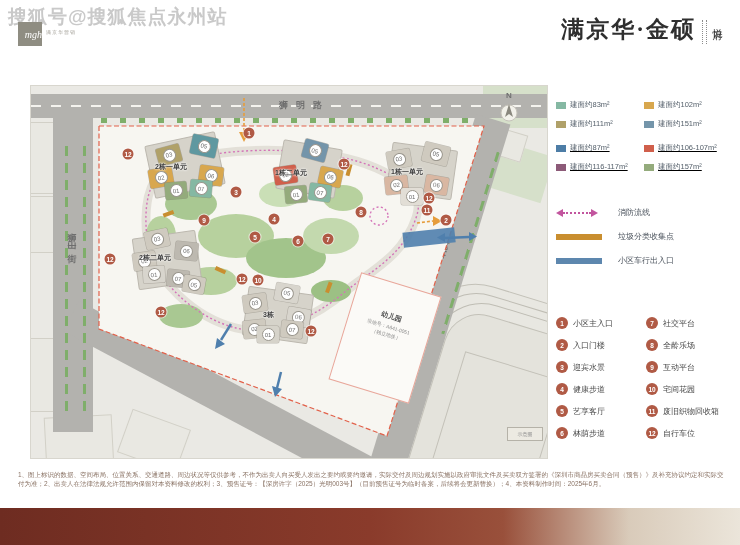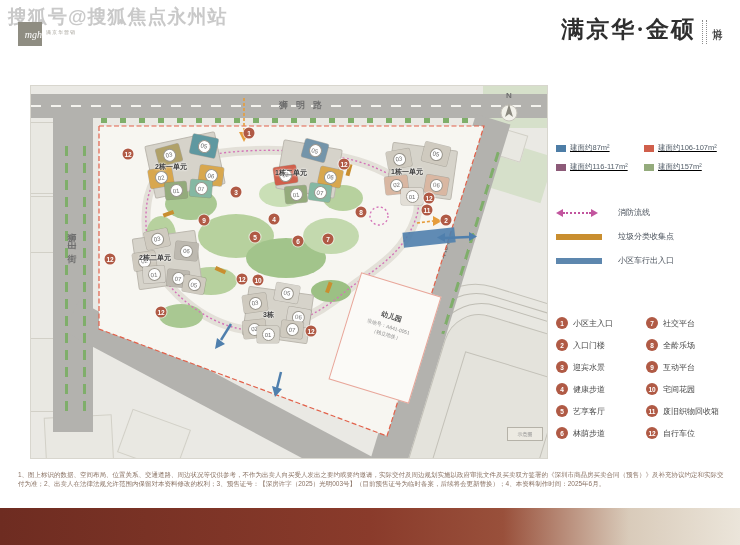--- a/index.html
+++ b/index.html
@@ -310,20 +310,38 @@
     <div class="compass">
       <div class="compass-n">N</div>
       <svg width="22" height="24">
         <circle cx="11" cy="13" r="8" fill="#f2f1ea" stroke="#c6c3ba" stroke-width="1"></circle>
         <polygon points="11,4 7,17 11,14 15,17" fill="#8a887e"></polygon>
       </svg>
     </div>
     <div class="notebox">示意图</div>
   </div>
 
+  <div class="lg-areas">
+    <div class="lg-item">
+        <span class="sw" style="background-color: rgb(133, 184, 163);"></span>
+        <span>建面约83m²</span>
+      </div>
+    <div class="lg-item">
+        <span class="sw" style="background-color: rgb(216, 167, 78);"></span>
+        <span>建面约102m²</span>
+      </div>
+    <div class="lg-item">
+        <span class="sw" style="background-color: rgb(176, 161, 105);"></span>
+        <span>建面约111m²</span>
+      </div>
+    <div class="lg-item">
+        <span class="sw" style="background-color: rgb(116, 149, 170);"></span>
+        <span>建面约151m²</span>
+      </div>
+  </div>
   <div class="lg-areas lg-areas2">
     <div class="lg-item">
         <span class="sw" style="background-color: rgb(77, 125, 166);"></span>
         <span>建面约87m²</span>
       </div>
     <div class="lg-item">
         <span class="sw" style="background-color: rgb(208, 95, 75);"></span>
         <span>建面约106-107m²</span>
       </div>
     <div class="lg-item">

